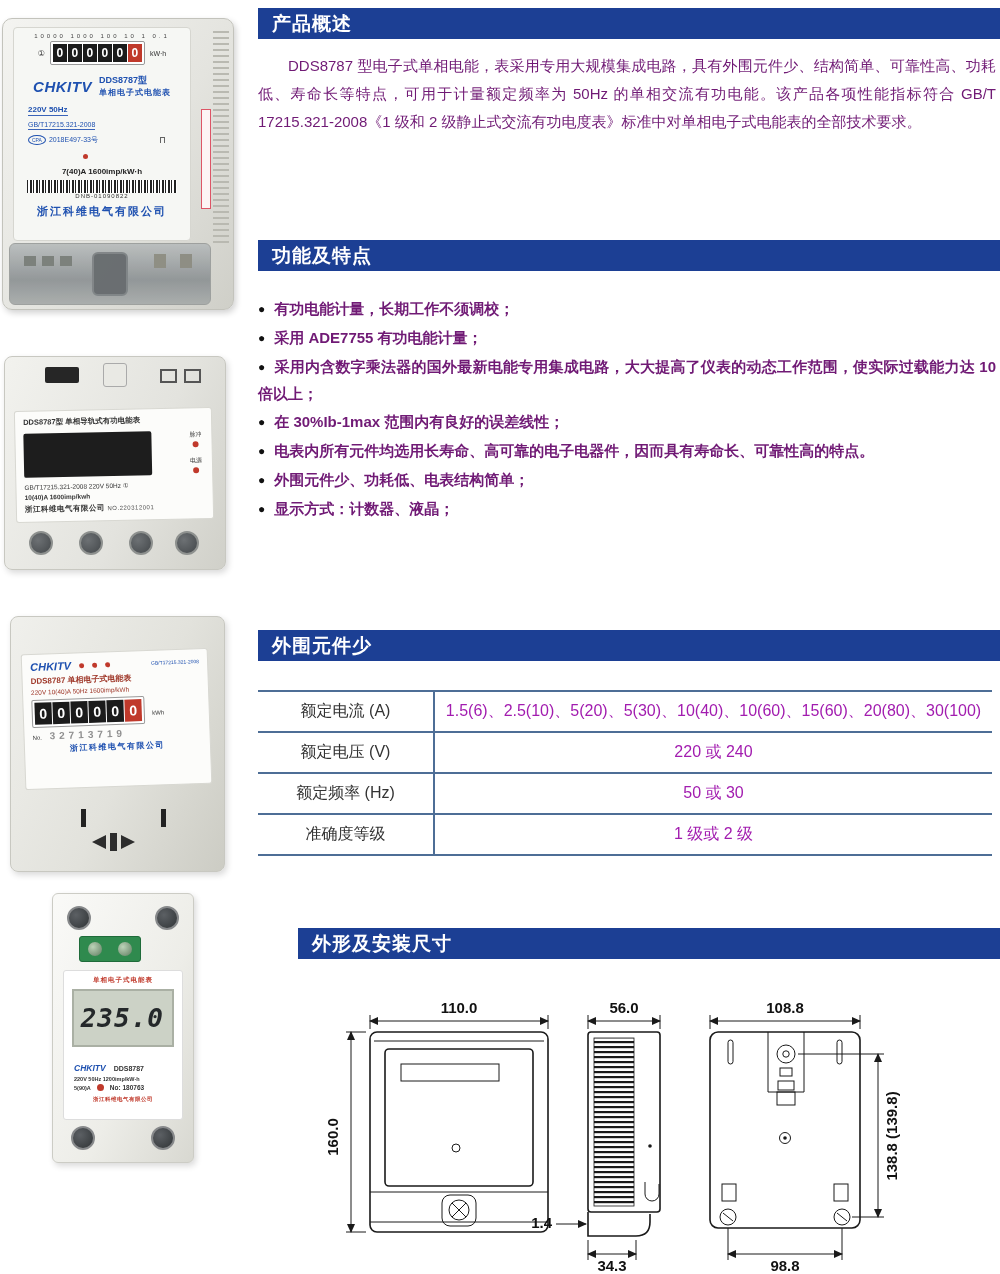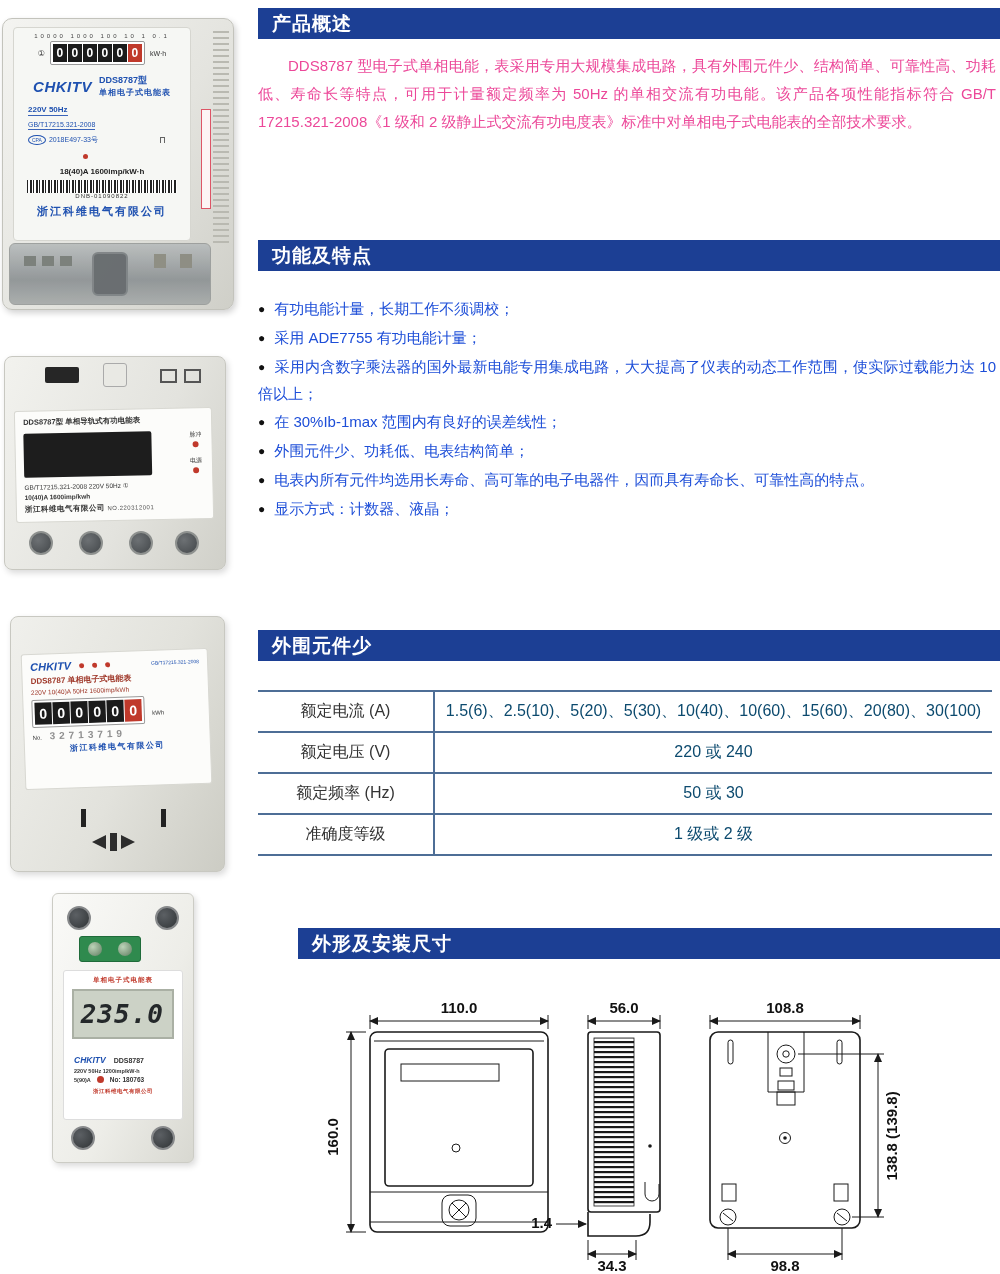--- a/index.html
+++ b/index.html
@@ -8,33 +8,33 @@
          font-family:"Liberation Sans","DejaVu Sans",sans-serif; color:#333; }
 
   
   .sec-header { position:absolute; left:258px; width:742px; height:31px;
     background:#1c3f94; color:#fff; font-size:19px; font-weight:bold;
     line-height:31px; padding-left:14px; letter-spacing:1px; }
   .h1 { top:8px; } .h2 { top:240px; } .h3 { top:630px; } .h4 { top:928px;margin-left:40px; }
 
   
   .overview-text { position:absolute; left:258px; top:52px; width:738px;
-    font-size:15px; line-height:28px; text-align:justify; text-indent:2em; color:#ec4899; }
+    font-size:15px; line-height:28px; text-align:justify; text-indent:2em; color:#701a75; }
 
   
   .features { position:absolute; left:258px; top:296px; width:738px; list-style:none; }
-  .feat { font-size:15px; line-height:26px; margin-bottom:2px; color:#1d4ed8; text-align:justify; }
+  .feat { font-size:15px; line-height:26px; margin-bottom:2px; color:#701a75; text-align:justify;font-weight:bold; }
   .feat::before { content:"●"; font-size:12px; margin-right:9px; color:#111; position:relative; top:-1px; }
 
   
   .spec-table { position:absolute; left:258px; top:690px; width:734px; border-collapse:collapse; }
   .spec-table td { border-top:2px solid #4e6e96; border-bottom:2px solid #4e6e96;
     height:41px; font-size:16px; text-align:center; vertical-align:middle; }
   .spec-label { width:176px; border-right:2px solid #4e6e96; color:#333; }
-  .spec-value { color:#0c4a6e; }
+  .spec-value { color:#a21caf; }
 
   
   .drawings { position:absolute; left:258px; top:996px; width:742px; height:278px; }
   .ol { fill:none; stroke:#1a1a1a; stroke-width:1.6; }
   .thin { stroke-width:1; }
   .dim { fill:none; stroke:#1a1a1a; stroke-width:1; }
   .dimtxt { font-family:"Liberation Sans","DejaVu Sans",sans-serif; font-size:15px;
     font-weight:bold; fill:#111; }
 
   
@@ -151,21 +151,21 @@
   .m4-screw.tl { left:14px; top:12px; } .m4-screw.tr { right:14px; top:12px; }
   .m4-screw.bl { left:18px; bottom:12px; } .m4-screw.br { right:18px; bottom:12px; }
   .m4-green { position:absolute; left:26px; top:42px; width:62px; height:26px; background:#2f8a4e;
     border-radius:3px; border:1px solid #1f6b3a; }
   .m4-green i { position:absolute; top:5px; width:14px; height:14px; border-radius:50%;
     background:radial-gradient(circle at 35% 35%,#bcd3b8,#5f7c60); }
   .m4-green i.g1 { left:8px; } .m4-green i.g2 { right:8px; }
   .m4-face { position:absolute; left:10px; right:10px; top:76px; height:150px;
     background:#fff; border:1px solid #ddd; border-radius:3px; text-align:center; padding-top:5px; }
   .m4-title { font-size:6.5px; color:#c0392b; font-weight:bold; letter-spacing:1px; }
-  .m4-lcd { width:102px; height:50px; margin:4px auto 16px; background:#ccd2c6; border:2px solid #aab0a4;
+  .m4-lcd { width:102px; height:58px; margin:4px auto 16px; background:#ccd2c6; border:2px solid #aab0a4;
     display:flex; align-items:center; justify-content:flex-end; padding-right:8px; }
   .m4-lcd span { font-family:"DejaVu Sans Mono",monospace; font-size:26px; font-weight:bold;
     color:#24282a; font-style:italic; letter-spacing:1px; }
   .m4-brandrow { display:flex; align-items:center; gap:8px; margin:5px 10px 0; }
   .m4-logo { font-size:8.5px; font-weight:bold; font-style:italic; color:#1f51b0; }
   .m4-model { font-size:7px; font-weight:bold; color:#333; }
   .m4-l1 { font-size:5.5px; font-weight:bold; color:#333; text-align:left; margin:3px 10px 0; }
   .m4-l2 { display:flex; align-items:center; gap:6px; margin:2px 10px 0; font-size:5.5px; font-weight:bold; color:#333; }
   .m4-l2 .reddot { width:7px; height:7px; }
   .m4-serial { font-size:6.5px; color:#333; }
@@ -176,22 +176,22 @@
 
 <div class="sec-header h1">产品概述</div>
 <p class="overview-text">DDS8787 型电子式单相电能，表采用专用大规模集成电路，具有外围元件少、结构简单、可靠性高、功耗低、寿命长等特点，可用于计量额定频率为 50Hz 的单相交流有功电能。该产品各项性能指标符合 GB/T 17215.321-2008《1 级和 2 级静止式交流有功电度表》标准中对单相电子式电能表的全部技术要求。</p>
 
 <div class="sec-header h2">功能及特点</div>
 <ul class="features">
   <li class="feat">有功电能计量，长期工作不须调校；</li>
   <li class="feat">采用 ADE7755 有功电能计量；</li>
   <li class="feat">采用内含数字乘法器的国外最新电能专用集成电路，大大提高了仪表的动态工作范围，使实际过载能力达 10 倍以上；</li>
   <li class="feat">在 30%Ib-1max 范围内有良好的误差线性；</li>
+  <li class="feat">电表内所有元件均选用长寿命、高可靠的电子电器件，因而具有寿命长、可靠性高的特点。</li>
   <li class="feat">外围元件少、功耗低、电表结构简单；</li>
-  <li class="feat">电表内所有元件均选用长寿命、高可靠的电子电器件，因而具有寿命长、可靠性高的特点。</li>
   <li class="feat">显示方式：计数器、液晶；</li>
 </ul>
 
 <div class="sec-header h3">外围元件少</div>
 <table class="spec-table">
   <tbody>
       <tr>
     <td class="spec-label">额定电流 (A)</td>
     <td class="spec-value">1.5(6)、2.5(10)、5(20)、5(30)、10(40)、10(60)、15(60)、20(80)、30(100)</td>
   </tr>
@@ -322,21 +322,21 @@
         </span>
       </div>
       <div class="m1-line m1-rating"><span>220V   50Hz</span></div>
       <div class="m1-line m1-standard"><span>GB/T17215.321-2008</span></div>
       <div class="m1-certrow">
         <span class="m1-cpa">CPA</span>
         <span>2018E497-33号</span>
         <span class="m1-pulse">⊓</span>
       </div>
       <span class="reddot m1-led"></span>
-      <div class="m1-spec">18(40)A    1600imp/kW·h</div>
+      <div class="m1-spec">7(40)A    1600imp/kW·h</div>
       <div class="m1-barcode"></div>
       <div class="m1-barcode-text">DNB-01090822</div>
       <div class="m1-company">浙江科维电气有限公司</div>
     </div>
     <div class="m1-terminal">
       <span class="m1-ts a"></span>
       <span class="m1-ts b"></span>
       <span class="m1-ts c"></span>
       <span class="m1-ts d"></span>
       <span class="m1-ts e"></span>

